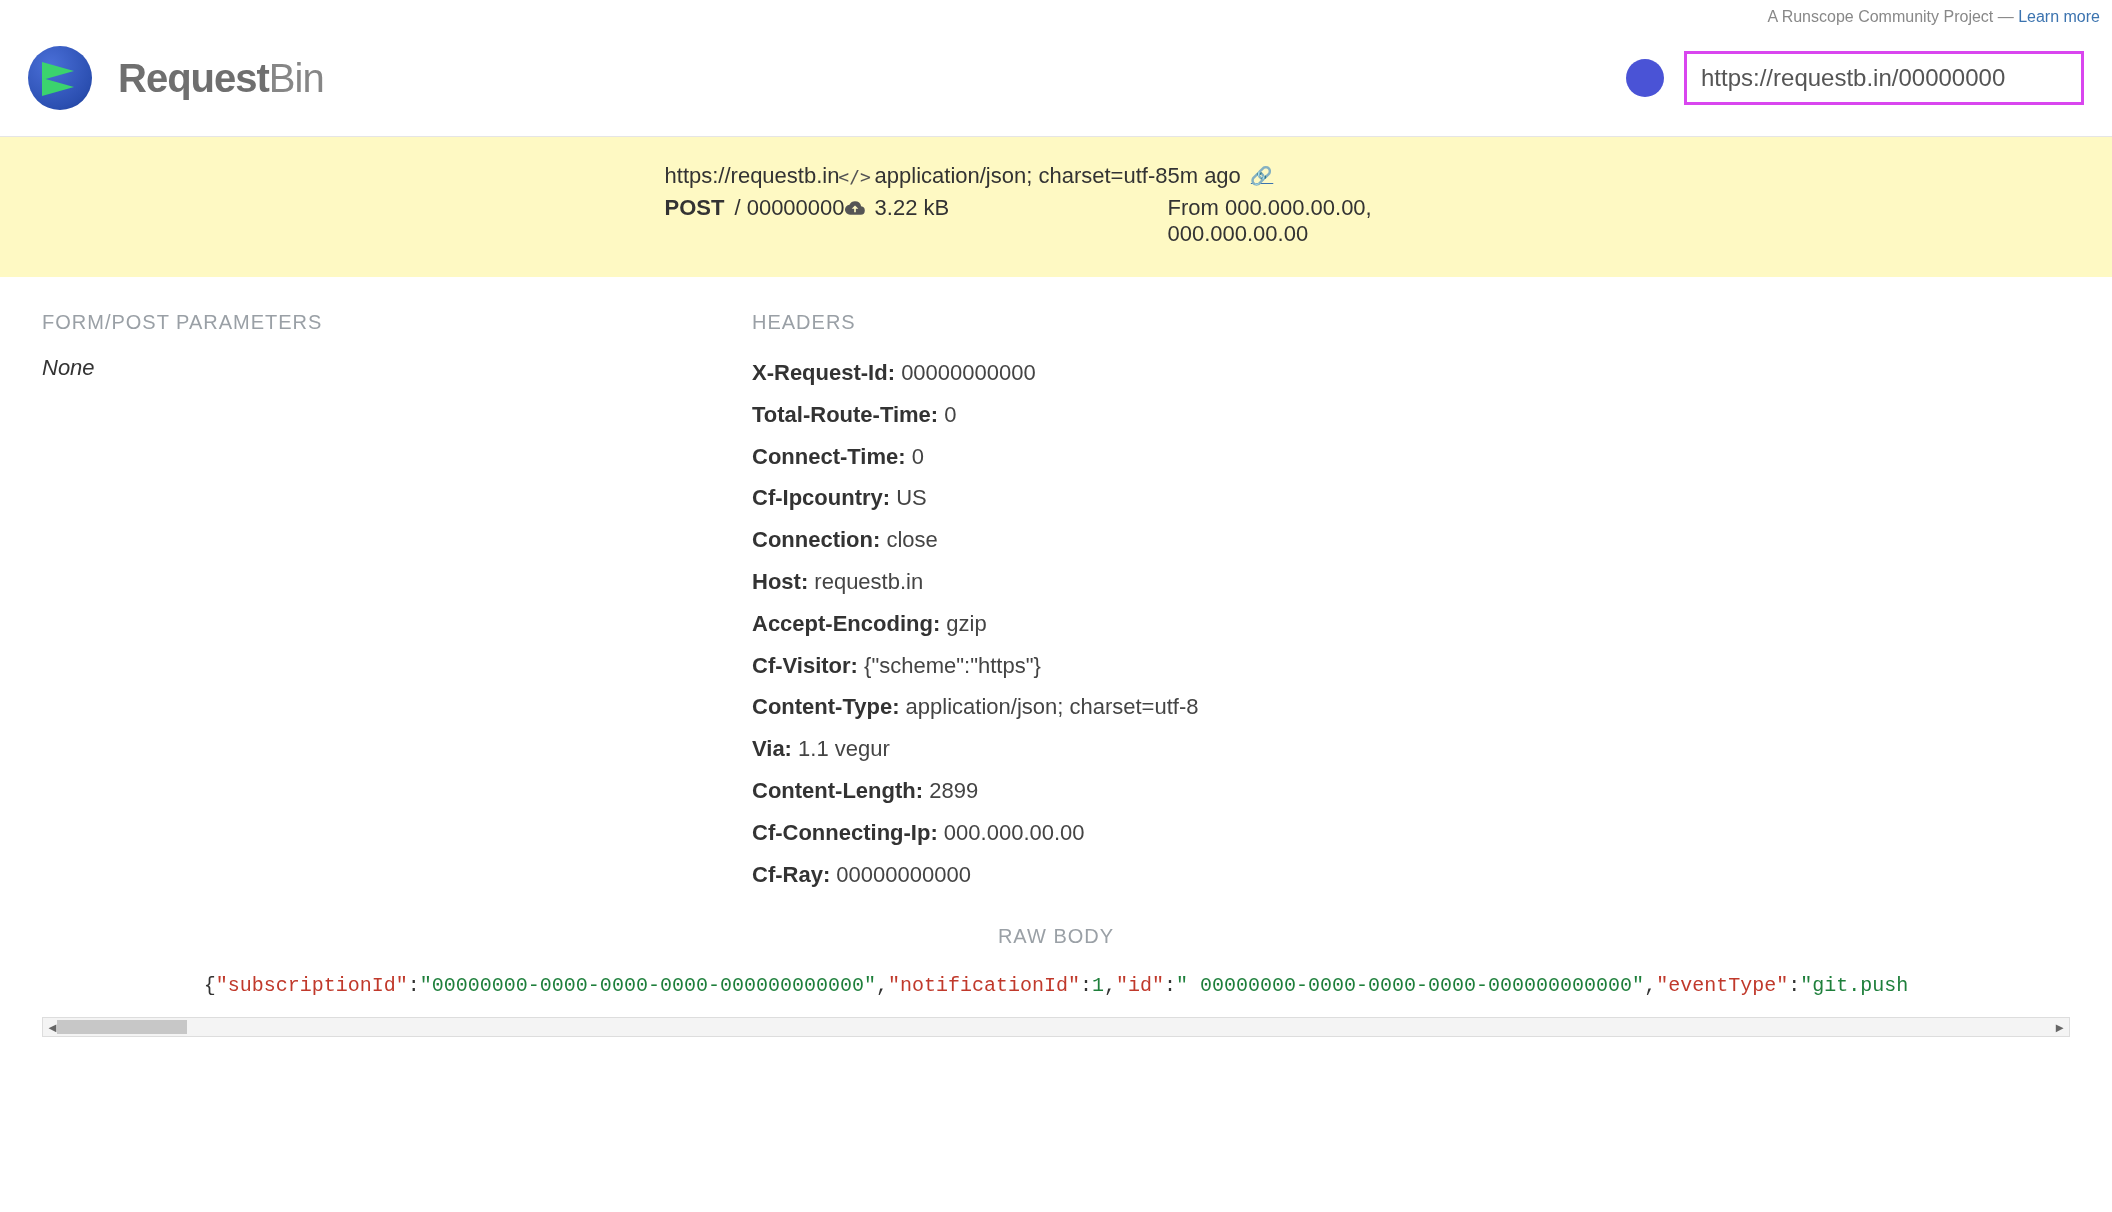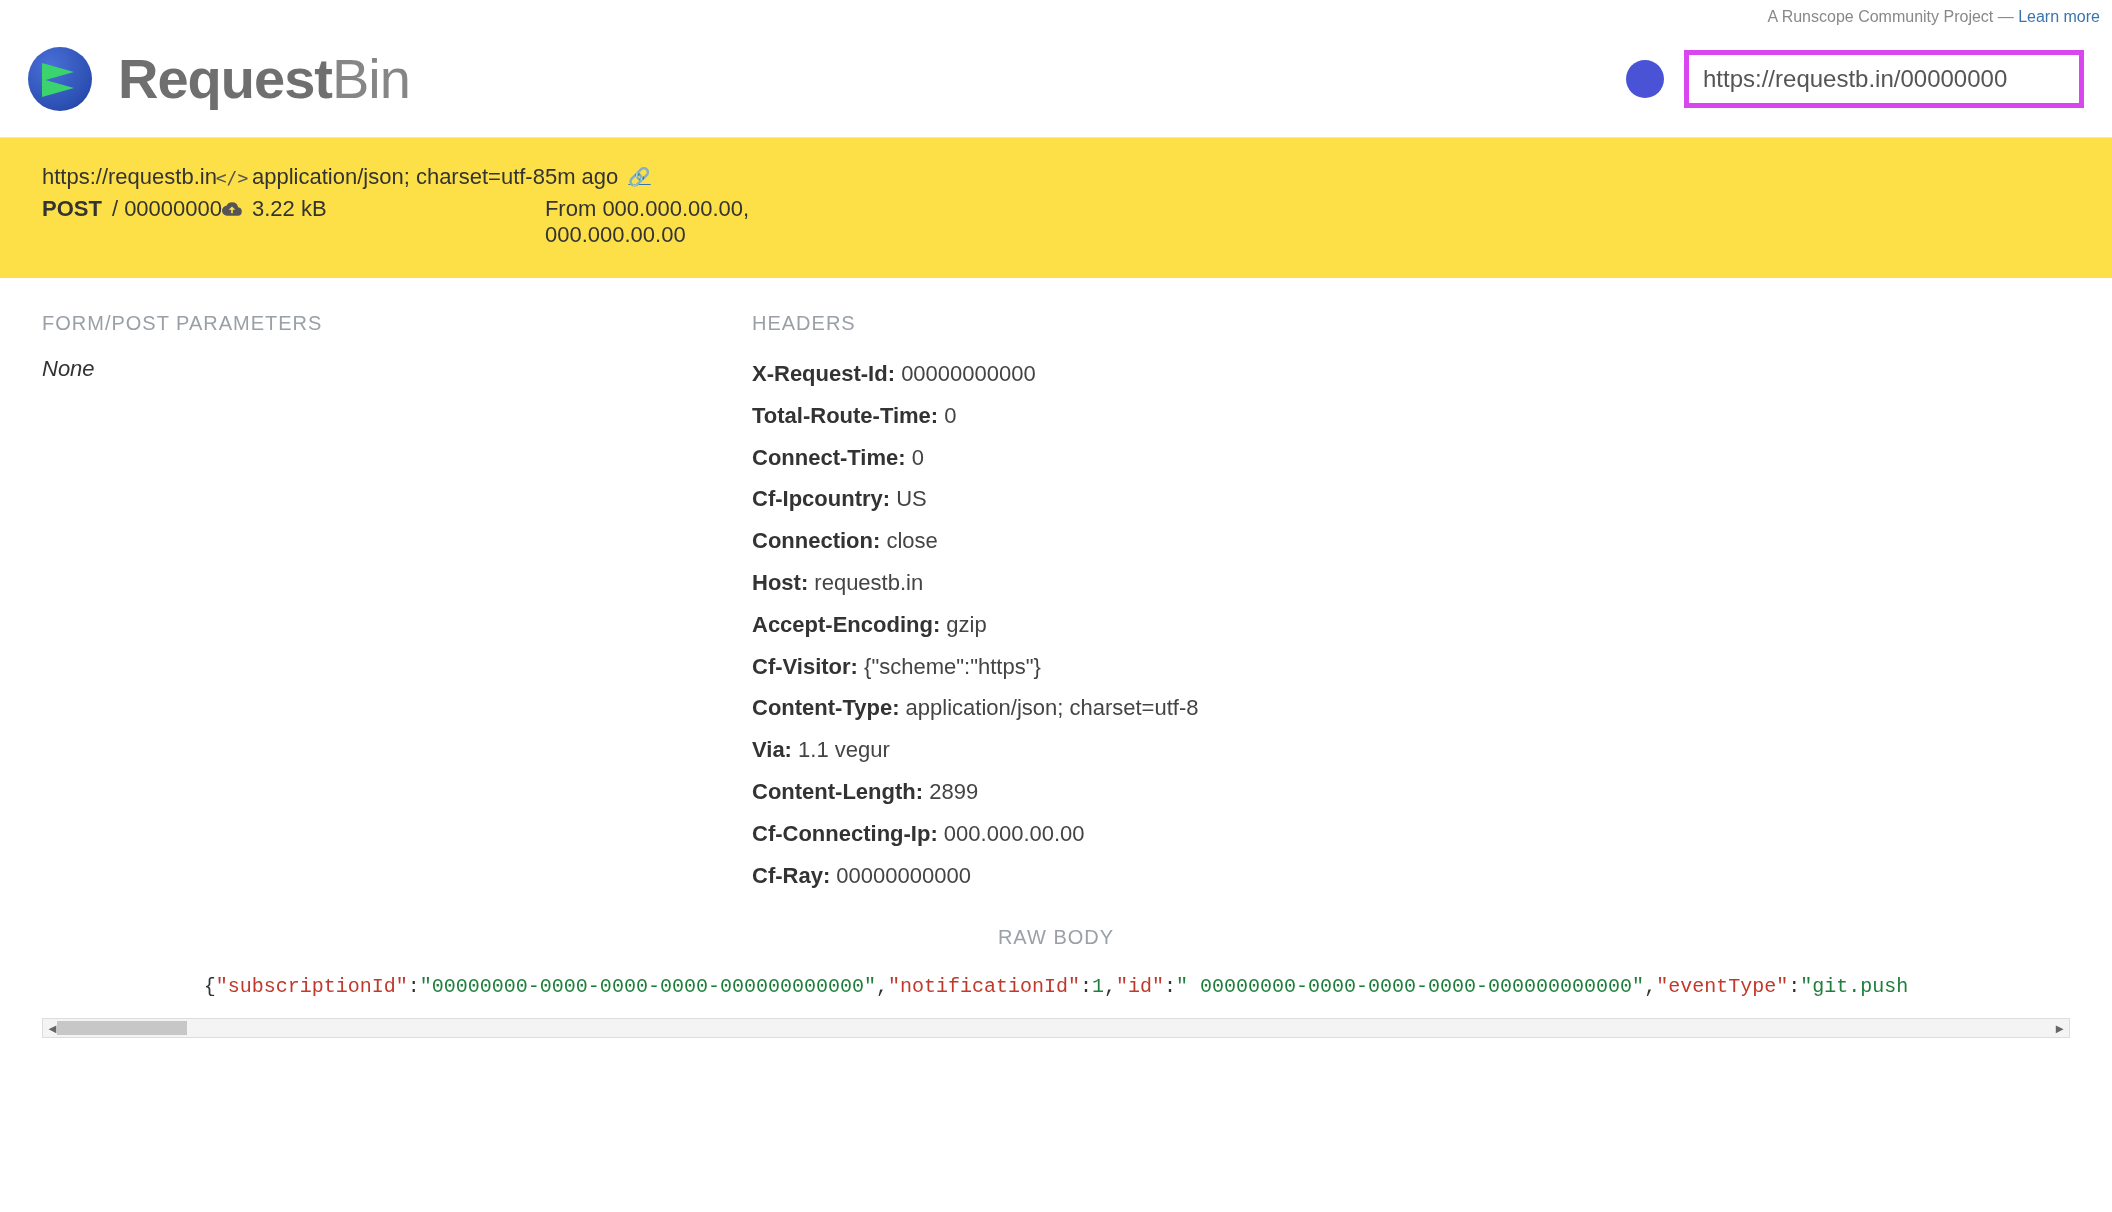--- a/index.html
+++ b/index.html
@@ -41,49 +41,49 @@
     position: absolute;
     left: 14px;
     width: 0; height: 0;
     border-top: 9px solid transparent;
     border-bottom: 9px solid transparent;
     border-left: 32px solid #3bd36e;
   }
   .logo::before { top: 16px; }
   .logo::after { top: 32px; }
   .brand-title {
-    font-size: 56px;
+    font-size: 40px;
     font-weight: 400;
     color: #868686;
     letter-spacing: -1px;
   }
   .brand-title .bold { font-weight: 700; color: #6f6f6f; }
   .url-group {
     display: flex;
     align-items: center;
     gap: 20px;
   }
   .status-dot {
     width: 38px; height: 38px;
     border-radius: 50%;
     background: #4a53d6;
   }
   .url-input {
     font-size: 24px;
     padding: 10px 14px;
-    border: 5px solid #d946ef;
+    border: 3px solid #d946ef;
     color: #555;
     width: 400px;
     font-family: inherit;
   }
   .request-summary {
-    background: #fde047;
+    background: #fef9c3;
     padding: 26px 42px 30px 42px;
     display: flex;
-    justify-content: flex-start;
+    justify-content: center;
     font-size: 22px;
     color: #333;
   }
   .summary-col { display: flex; flex-direction: column; gap: 6px; }
   .summary-col .line { display: flex; align-items: center; gap: 10px; }
   .summary-col .method { font-weight: 700; }
   .summary-col .path { color: #333; }
   .icon { width: 20px; height: 20px; display: inline-flex; align-items: center; justify-content: center; }
   .link-icon { color: #3b73af; font-size: 18px; }
   .details {

